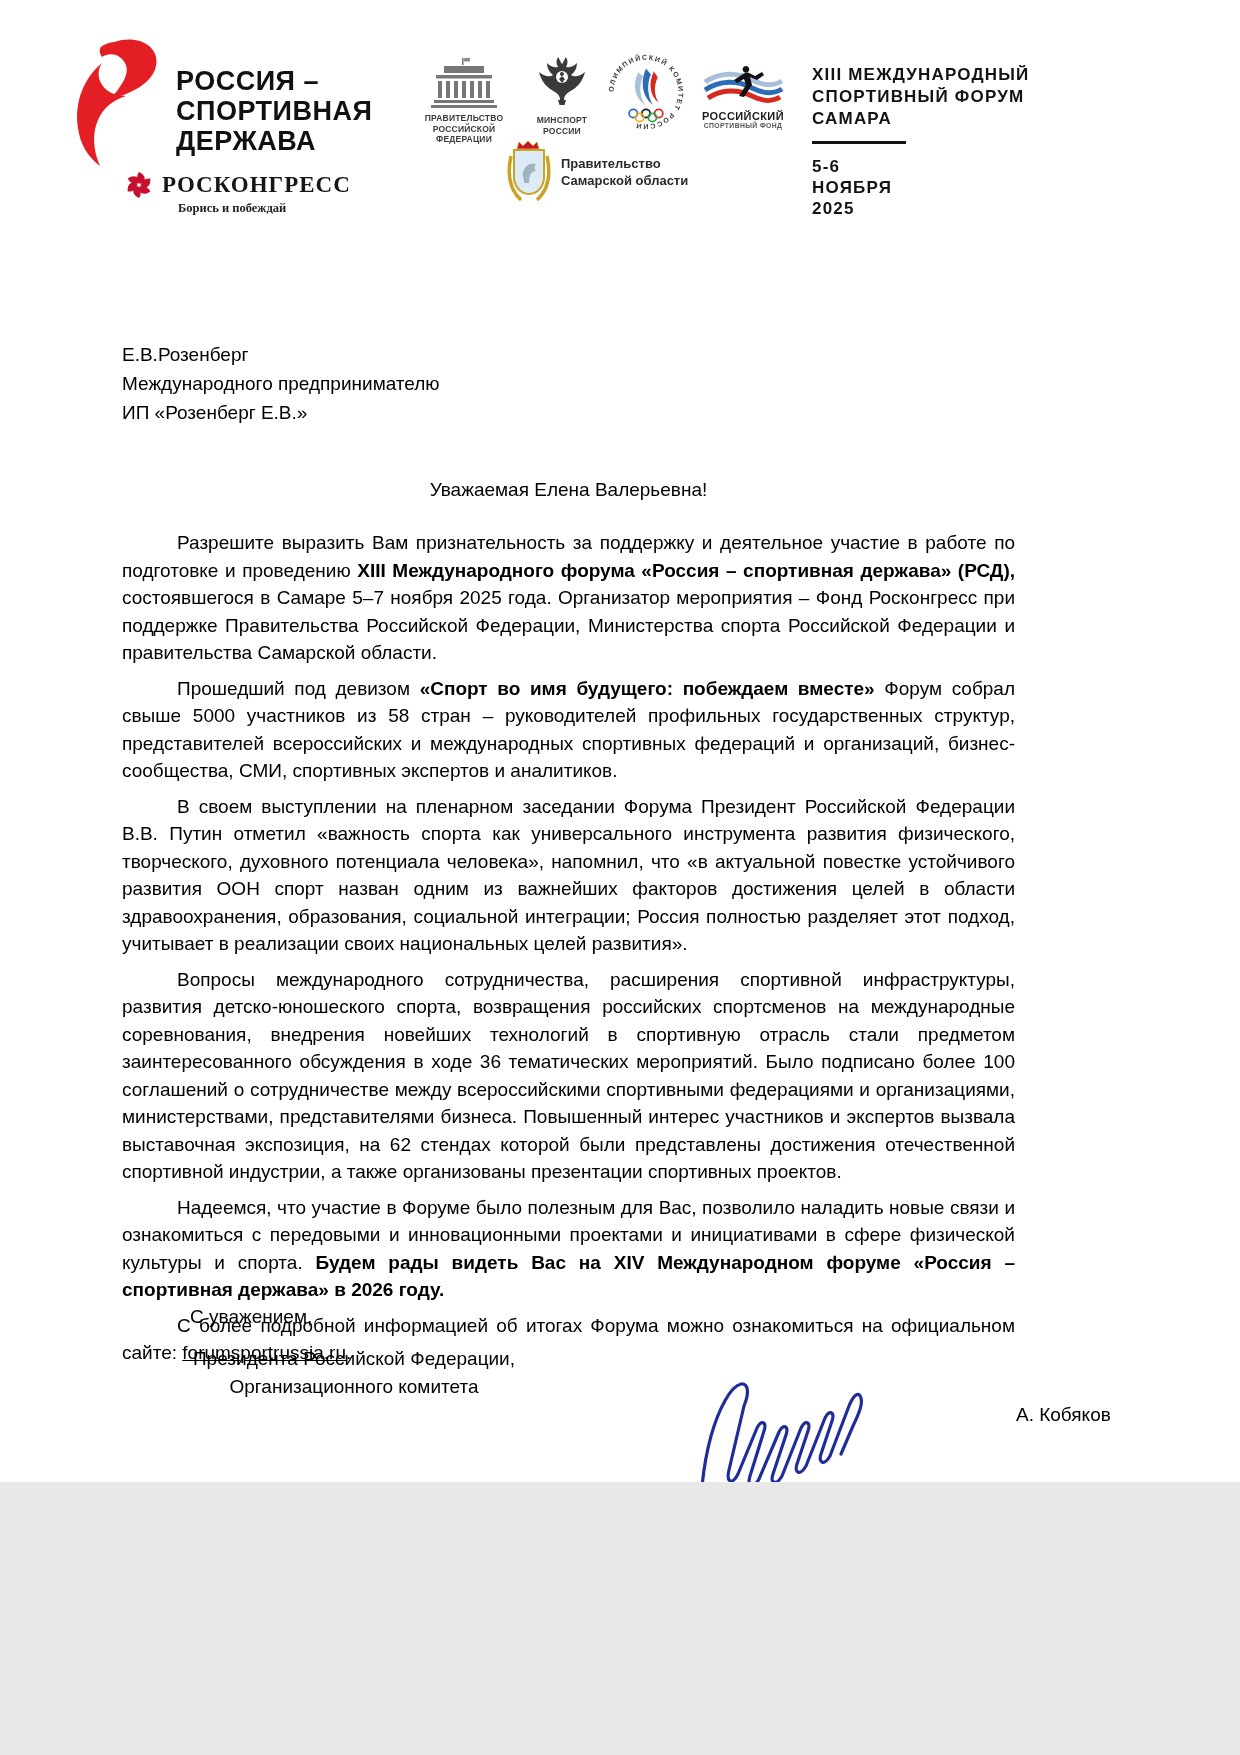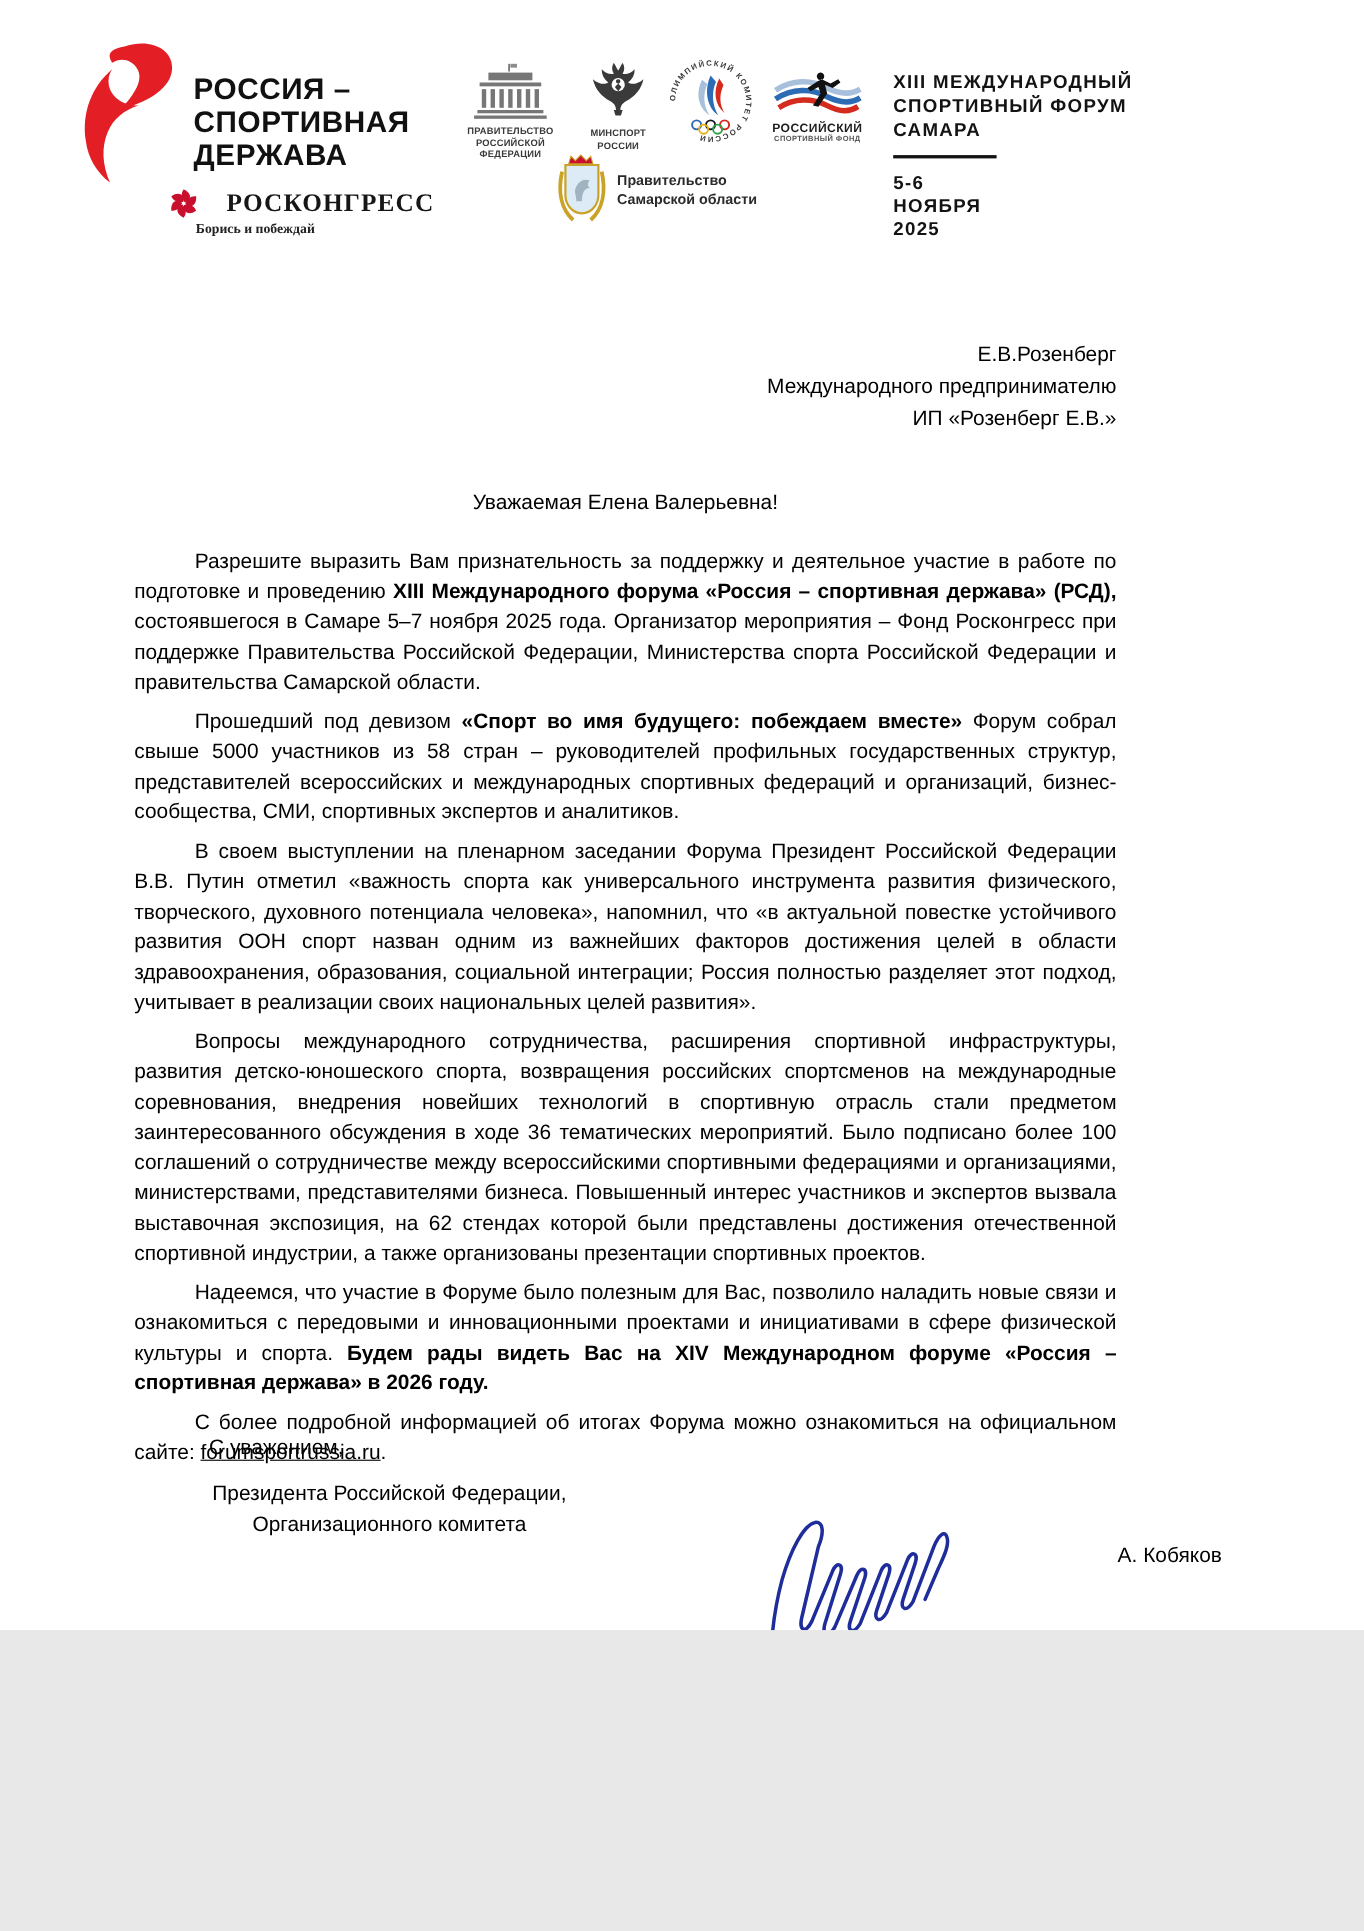--- a/index.html
+++ b/index.html
@@ -2,21 +2,21 @@
 <html><head>
 <meta charset="utf-8">
 <style>
   html,body{margin:0;padding:0;background:#e8e8e8;}
   .page{position:relative;width:1240px;height:1482px;margin:0 auto;background:#fff;
         font-family:"Liberation Sans",sans-serif;color:#000;overflow:hidden;}
   
   .brand-mark{position:absolute;left:64px;top:36px;width:106px;height:132px;}
   .brand-title{position:absolute;left:176px;top:66px;font-weight:800;font-size:27px;
                line-height:30px;letter-spacing:.5px;color:#111;}
-  .roscongress{position:absolute;left:152px;top:170px;display:flex;align-items:center;gap:24px;}
+  .roscongress{position:absolute;left:124px;top:170px;display:flex;align-items:center;gap:8px;}
   .ros-name{font-family:"Liberation Serif",serif;font-weight:700;font-size:23px;
             letter-spacing:1px;color:#161616;}
   .ros-tagline{position:absolute;left:178px;top:201px;font-family:"Liberation Serif",serif;
                font-weight:700;font-size:12.5px;color:#222;}
   .plogo{position:absolute;text-align:center;color:#3a3a3a;}
   .plogo .cap{font-size:8.5px;font-weight:700;line-height:10.5px;letter-spacing:.2px;}
   .logo-gov{left:420px;top:57px;width:88px;}
   .logo-minsport{left:524px;top:55px;width:76px;}
   .logo-olympic{left:602px;top:46px;width:88px;height:92px;}
   .logo-fund{left:698px;top:64px;width:90px;}
@@ -25,21 +25,21 @@
   .logo-samara{position:absolute;left:506px;top:140px;display:flex;align-items:center;gap:9px;text-align:left;}
   .samara-cap{font-size:13px;font-weight:700;color:#2b2b2b;line-height:17px;}
   .forum-block{position:absolute;left:812px;top:64px;color:#131313;}
   .forum-block .fl{font-size:17px;font-weight:600;letter-spacing:1.2px;line-height:22px;}
   .forum-block .fl3{font-weight:800;}
   .forum-rule{width:94px;height:3px;background:#131313;margin:11px 0 12px 0;}
   .forum-block .fd{font-size:17px;font-weight:600;letter-spacing:1.2px;line-height:21px;}
   .forum-block .fd3{font-weight:800;}
   
   .letter{position:absolute;left:122px;top:308px;width:893px;font-size:19px;}
-  .recipient{text-align:right;line-height:29px;}
+  .recipient{text-align:left;line-height:29px;margin-top:32px;}
   .salutation{margin:52px 0 0 0;text-align:center;}
   .bp{margin:0 0 8px 0;text-align:justify;text-indent:55px;line-height:27.5px;}
   .bp:first-of-type{margin-top:28px;}
   .bp a{color:#000;}
   
   .salute{position:absolute;left:190px;top:1306px;font-size:19px;}
   .signer-title{position:absolute;left:168px;top:1345px;width:372px;text-align:center;
                 font-size:19px;line-height:27.5px;}
   .signature{position:absolute;left:665px;top:1318px;width:225px;height:285px;z-index:3;}
   .signer-name{position:absolute;left:1016px;top:1404px;font-size:19px;}

